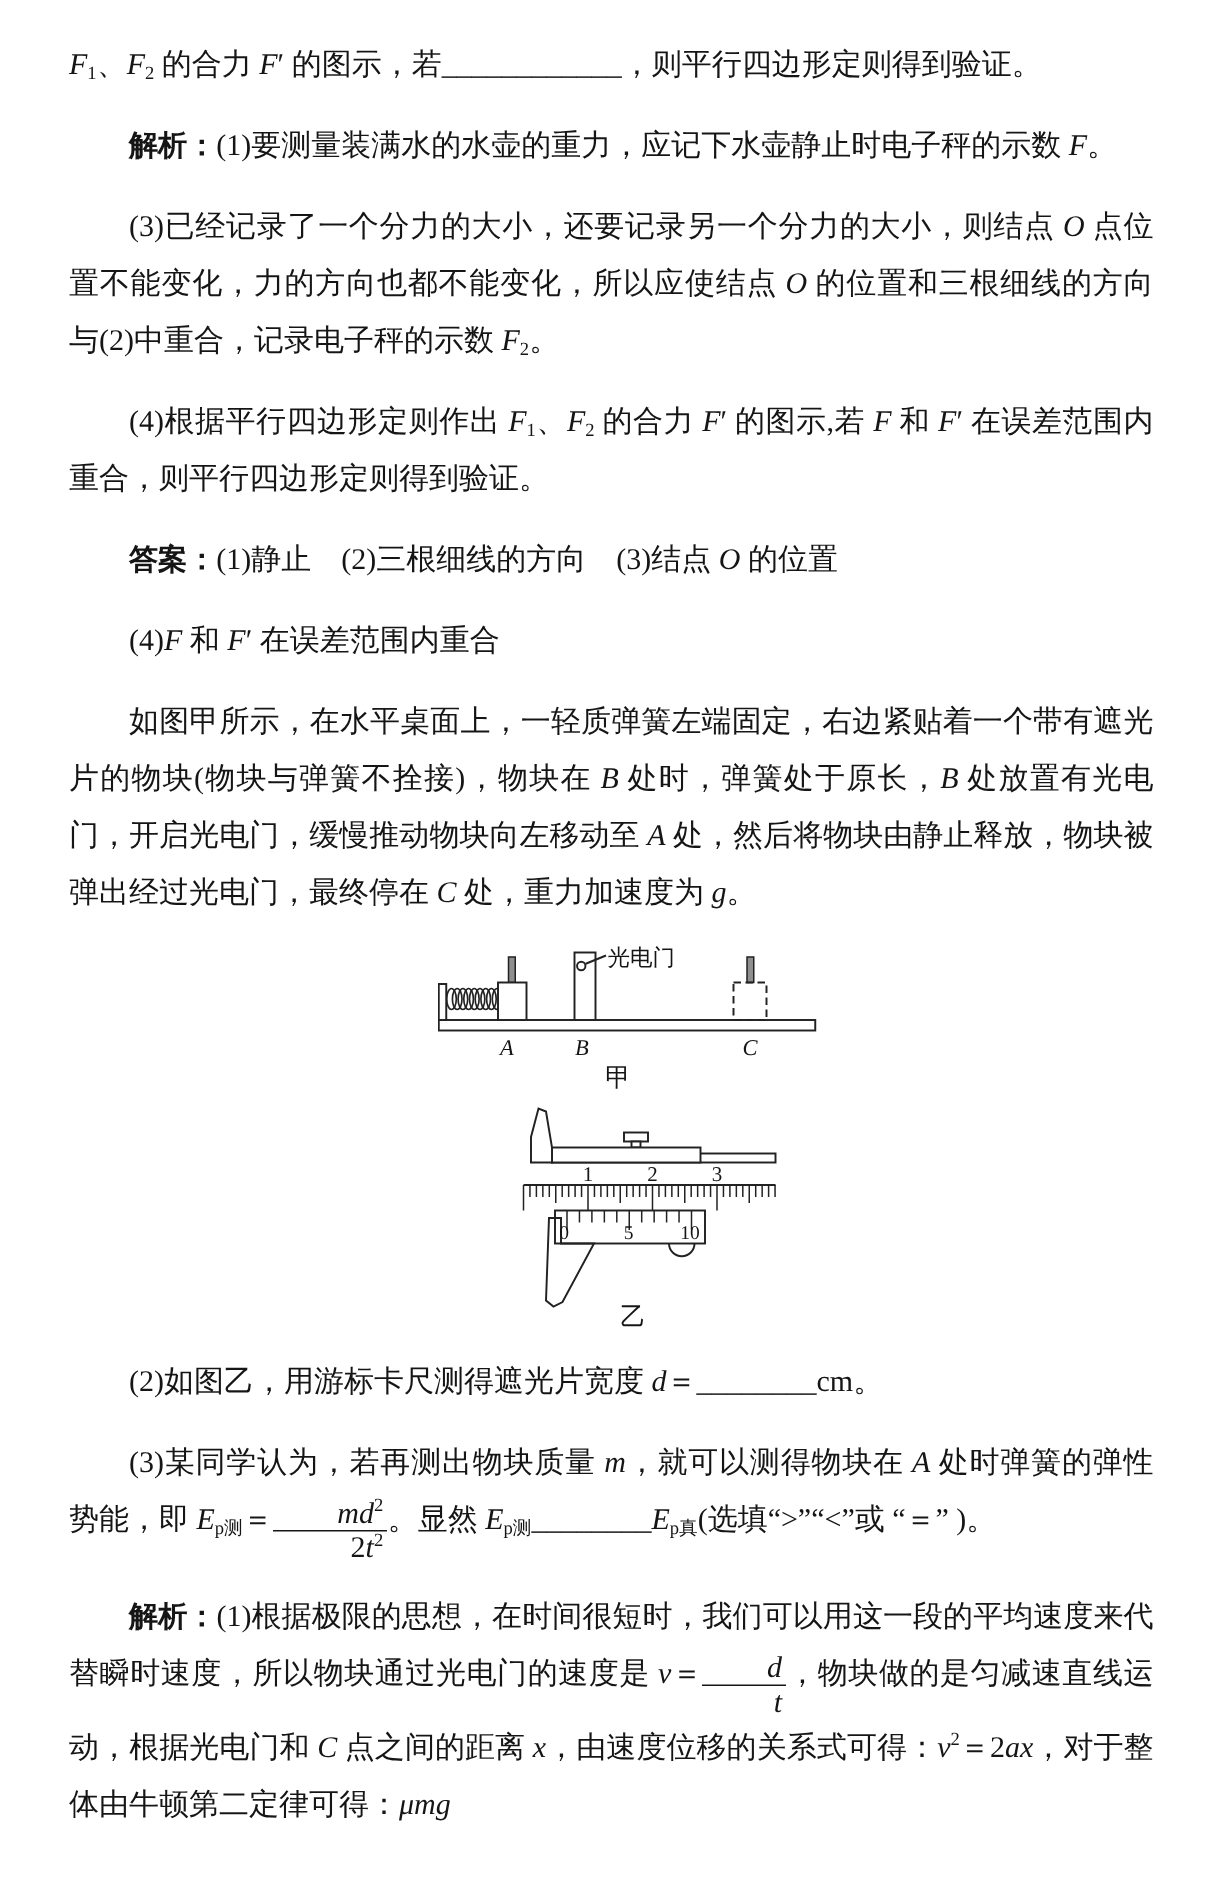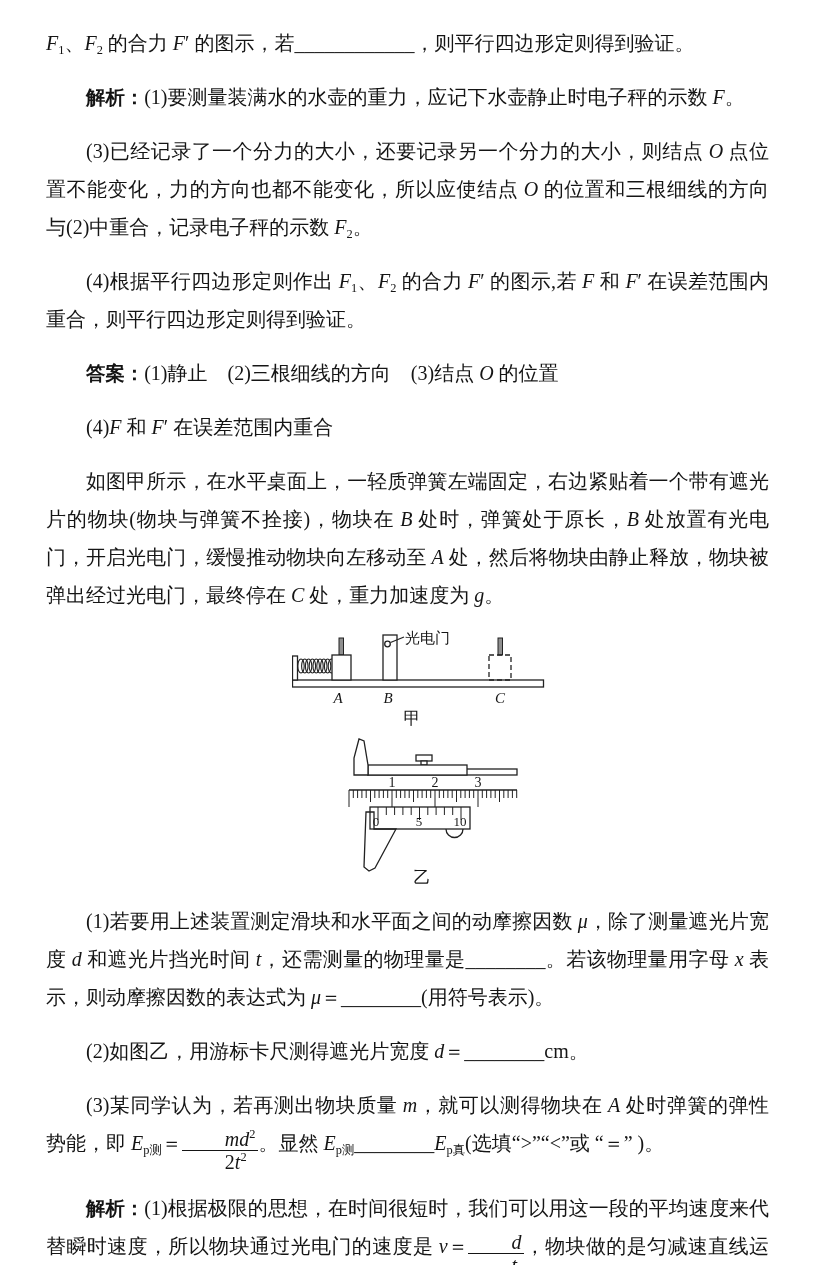--- a/index.html
+++ b/index.html
@@ -5,21 +5,21 @@
   html,body{margin:0;padding:0;background:#ffffff;}
   body{width:814px;height:1265px;overflow:hidden;color:#151515;
        font-family:"Liberation Serif", serif;font-size:20px;}
   .page{padding:8px 29px 0 30px;}
   p.para{margin:16px;text-align:justify;line-height:38px;}
   p.indent{text-indent:2em;}
   i.m{font-style:italic;font-family:"Liberation Serif", serif;}
   sub{font-size:0.62em;vertical-align:-0.3em;line-height:0;}
   sup{font-size:0.62em;line-height:0;}
   b{font-weight:bold;font-family:"Liberation Sans", sans-serif;font-size:0.97em;}
-  .frac{display:inline-block;vertical-align:-0.95em;text-align:left;line-height:1.1;}
+  .frac{display:inline-block;vertical-align:-0.95em;text-align:right;line-height:1.1;}
   .fnum{display:block;border-bottom:1.5px solid #151515;padding:0 3px;}
   .fden{display:block;padding:0 3px;}
   .fig{margin:0;}
   .fig-jia{margin:8px 0 0 262px;text-decoration:underline;}
   .fig-yi{margin:4px 0 0 312px;}
   svg{display:block;}
   svg text{font-family:"Liberation Serif", serif;fill:#151515;}
   svg .cjk{font-size:15px;}
   svg .cap{font-size:17px;}
   svg .lab{font-size:15px;font-style:italic;}
@@ -143,18 +143,17 @@
           <line x1="119.0" x2="119.0" y1="73" y2="86"></line>
         </g>
       <text class="vnum" x="34" y="92" text-anchor="middle">0</text>
       <text class="vnum" x="77" y="92" text-anchor="middle">5</text>
       <text class="vnum" x="118" y="92" text-anchor="middle">10</text>
       <path class="ln" d="M104,95 A8.5,8.5 0 0 0 121,95"></path>
       <text class="cap" x="80" y="149" text-anchor="middle">乙</text>
     </svg>
   </div>
 
-  <p class="para indent">(1)若要用上述装置测定滑块和水平面之间的动摩擦因数 <i class="m">μ</i>，除了测量遮光片宽度 <i class="m">d</i> 和遮光片挡光时间 <i class="m">t</i>，还需测量的物理量是________。若该物理量用字母 <i class="m">x</i> 表示，则动摩擦因数的表达式为 <i class="m">μ</i>＝________(用符号表示)。</p>
   <p class="para indent">(2)如图乙，用游标卡尺测得遮光片宽度 <i class="m">d</i>＝________cm。</p>
   <p class="para indent">(3)某同学认为，若再测出物块质量 <i class="m">m</i>，就可以测得物块在 <i class="m">A</i> 处时弹簧的弹性势能，即 <i class="m">E</i><sub>p测</sub>＝<span class="frac"><span class="fnum"><i class="m">md</i><sup>2</sup></span><span class="fden">2<i class="m">t</i><sup>2</sup></span></span>。显然 <i class="m">E</i><sub>p测</sub>________<i class="m">E</i><sub>p真</sub>(选填“&gt;”“&lt;”或 “＝” )。</p>
   <p class="para indent"><b>解析：</b>(1)根据极限的思想，在时间很短时，我们可以用这一段的平均速度来代替瞬时速度，所以物块通过光电门的速度是 <i class="m">v</i>＝<span class="frac"><span class="fnum"><i class="m">d</i></span><span class="fden"><i class="m">t</i></span></span>，物块做的是匀减速直线运动，根据光电门和 <i class="m">C</i> 点之间的距离 <i class="m">x</i>，由速度位移的关系式可得：<i class="m">v</i><sup>2</sup>＝2<i class="m">ax</i>，对于整体由牛顿第二定律可得：<i class="m">μmg</i></p>
 
 </div>
 
 </body></html>

